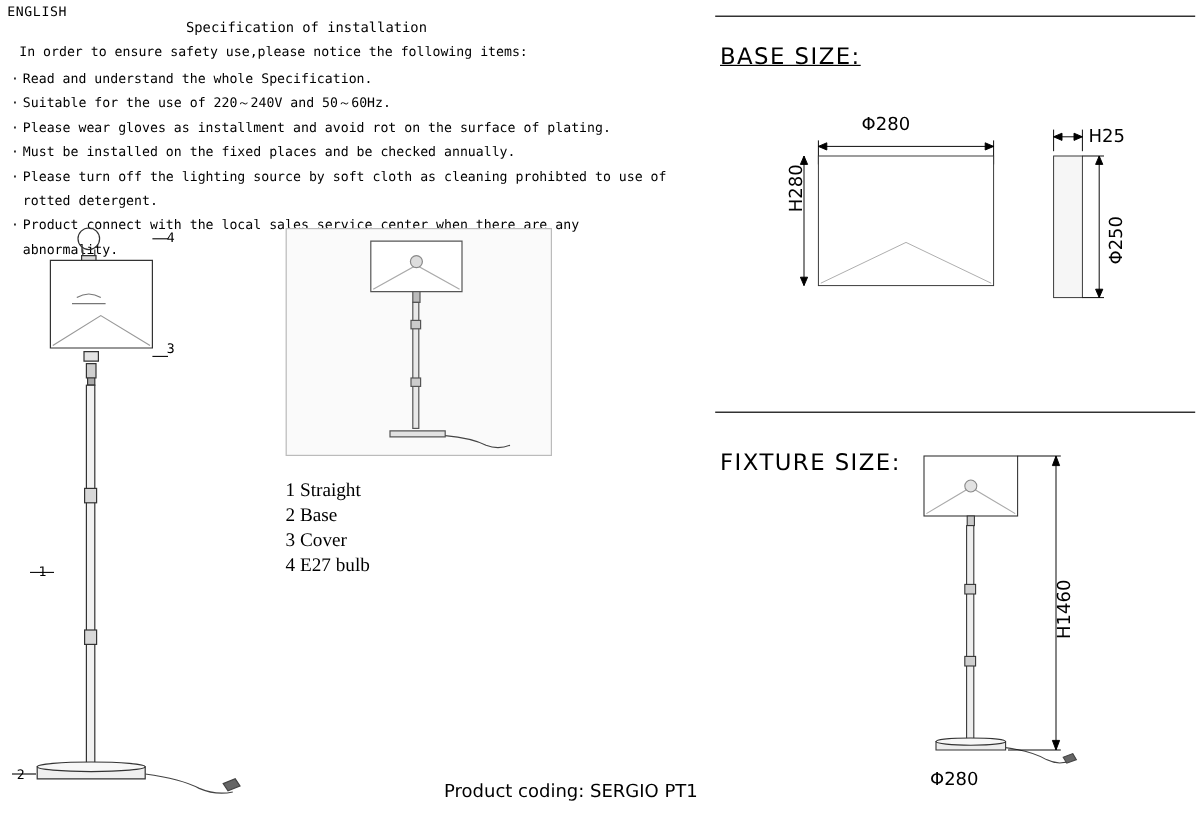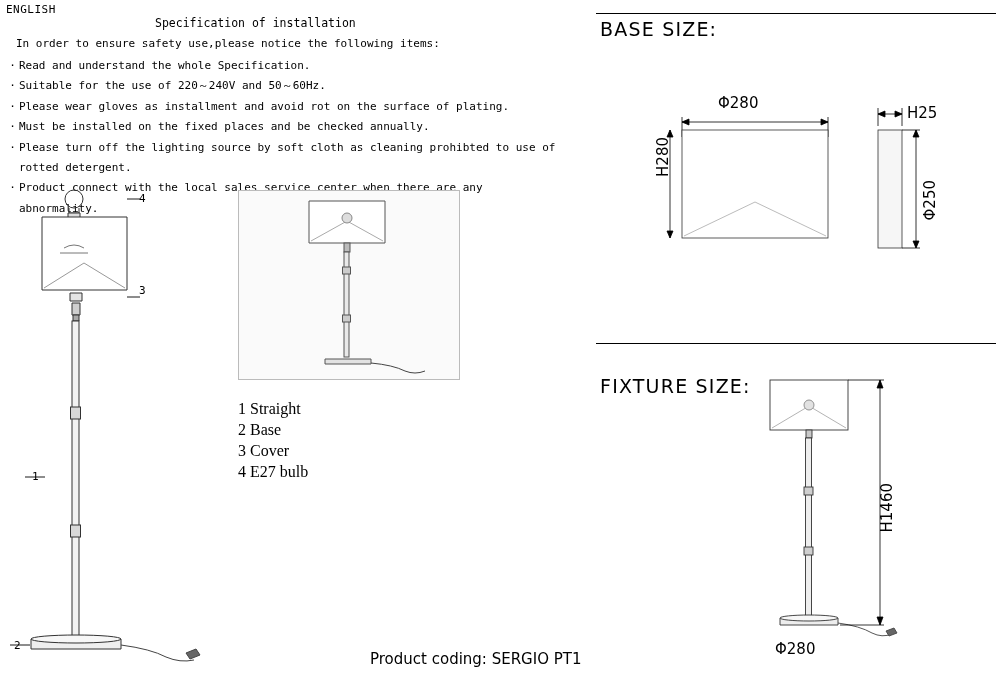--- a/index.html
+++ b/index.html
@@ -46,21 +46,21 @@
     flex: 0 0 13px;
     text-align: center;
   }
 
   
   .big-head {
     font-family: "DejaVu Sans", sans-serif;
     font-size: 19px;
     letter-spacing: 1.2px;
   }
-  #base-size-head { left: 600px; top: 18px; }
+  #base-size-head { left: 600px; top: 36px; text-decoration: underline; }
   #fixture-size-head { left: 600px; top: 348px; margin-top: 27px; }
   .head-rule {
     border-top: 1px solid #000;
     width: 400px;
   }
   #base-rule { left: 596px; top: 13px; }
   #fixture-rule { left: 596px; top: 343px; }
 
   
   #legend {

